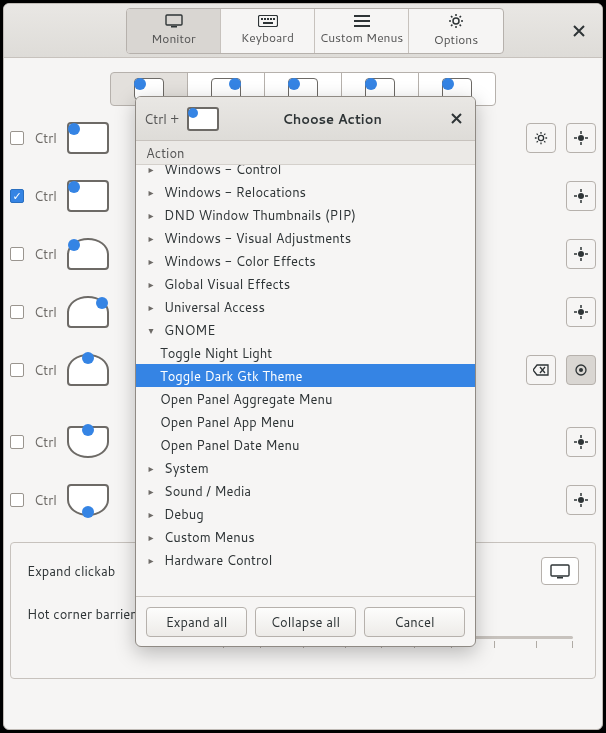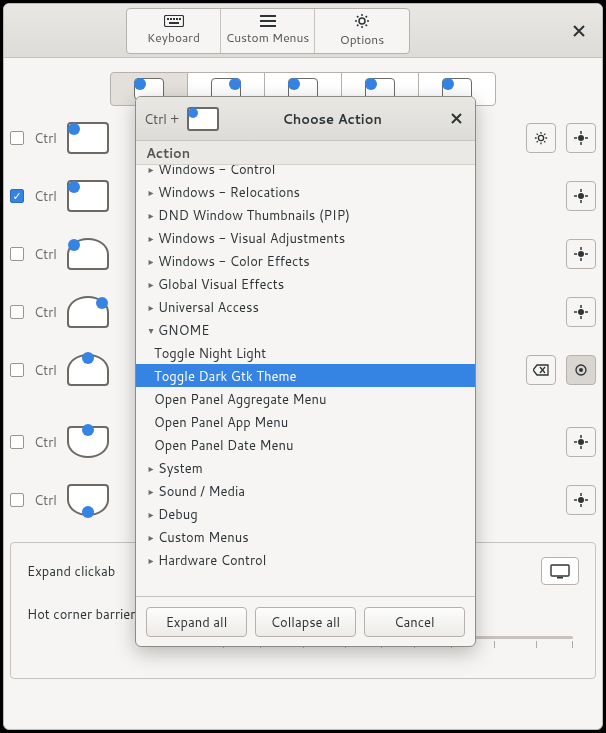--- a/index.html
+++ b/index.html
@@ -44,39 +44,46 @@
   .track .tk{position:absolute;top:17px;width:1px;height:7px;background:#b0aba5}
 
   
   .modal{position:absolute;left:135px;top:96px;width:341px;height:551px;background:#f6f5f4;border:1px solid #8f8a84;border-radius:6px;box-shadow:0 6px 20px rgba(0,0,0,.25);display:flex;flex-direction:column;overflow:hidden}
   .mhdr{height:44px;background:linear-gradient(#e9e7e4,#dedcd8);border-bottom:1px solid #c7c2bd;display:flex;align-items:center;padding:0 8px;gap:8px}
   .mhdr .pref{font-size:13px;color:#555}
   .mhdr .pmon{width:32px;height:24px;border:2px solid #6d6a66;border-radius:3px;background:#fff;position:relative}
   .mhdr .pmon::after{content:"";position:absolute;width:10px;height:10px;border-radius:50%;background:#3584e4;top:-1px;left:-1px}
   .mhdr .ttl{flex:1;text-align:center;font-weight:600;color:#2e3436}
   .mhdr .mx{width:22px;height:22px;display:flex;align-items:center;justify-content:center;cursor:pointer}
-  .msub{height:24px;background:#ebe9e6;border-bottom:1px solid #d4d0cb;padding:0 10px;display:flex;align-items:center;font-weight:700;color:#555}
+  .msub{height:24px;background:#ebe9e6;border-bottom:1px solid #d4d0cb;padding:0 10px;display:flex;align-items:center;font-weight:400;color:#555}
   .tree{flex:1;overflow:auto;padding:4px 0}
   .node{display:flex;align-items:center;height:23px;padding:0 8px;cursor:pointer;white-space:nowrap}
   .node.sel{background:#3584e4;color:#fff}
   .node.sel *{color:#fff}
   .node .ar{width:14px;text-align:center;color:#6d6a66;font-size:10px}
-  .node .t{margin-left:0}
+  .node .t{margin-left:6px}
   .node.child{padding-left:18px}
   .mftr{height:50px;border-top:1px solid #c7c2bd;display:flex;align-items:center;justify-content:center;gap:8px;padding:0 10px}
   .mftr .b{flex:1;height:30px;border:1px solid #b6b1ac;border-radius:4px;background:linear-gradient(#fdfdfc,#edebe8);display:flex;align-items:center;justify-content:center;cursor:pointer}
 
   svg{display:block}
 </style>
 </head>
 <body>
 
 <div class="window">
   <div class="hdr">
     <div class="grp">
+      <div class="btn on">
+        <svg width="18" height="14" viewBox="0 0 18 14">
+            <rect x="1" y="1" width="16" height="10" rx="1" fill="none" stroke="#2e3436" stroke-width="1.4"></rect>
+            <rect x="6" y="12" width="6" height="1.5" fill="#2e3436"></rect>
+          </svg>
+        <span class="lab">Monitor</span>
+      </div>
       <div class="btn">
         <svg width="20" height="12" viewBox="0 0 20 12">
             <rect x="0.5" y="0.5" width="19" height="11" rx="1.5" fill="none" stroke="#2e3436" stroke-width="1.2"></rect>
             <rect x="3" y="3" width="2" height="2" fill="#2e3436"></rect>
             <rect x="6" y="3" width="2" height="2" fill="#2e3436"></rect>
             <rect x="9" y="3" width="2" height="2" fill="#2e3436"></rect>
             <rect x="12" y="3" width="2" height="2" fill="#2e3436"></rect>
             <rect x="15" y="3" width="2" height="2" fill="#2e3436"></rect>
             <rect x="5" y="7" width="10" height="2" fill="#2e3436"></rect>
           </svg>

